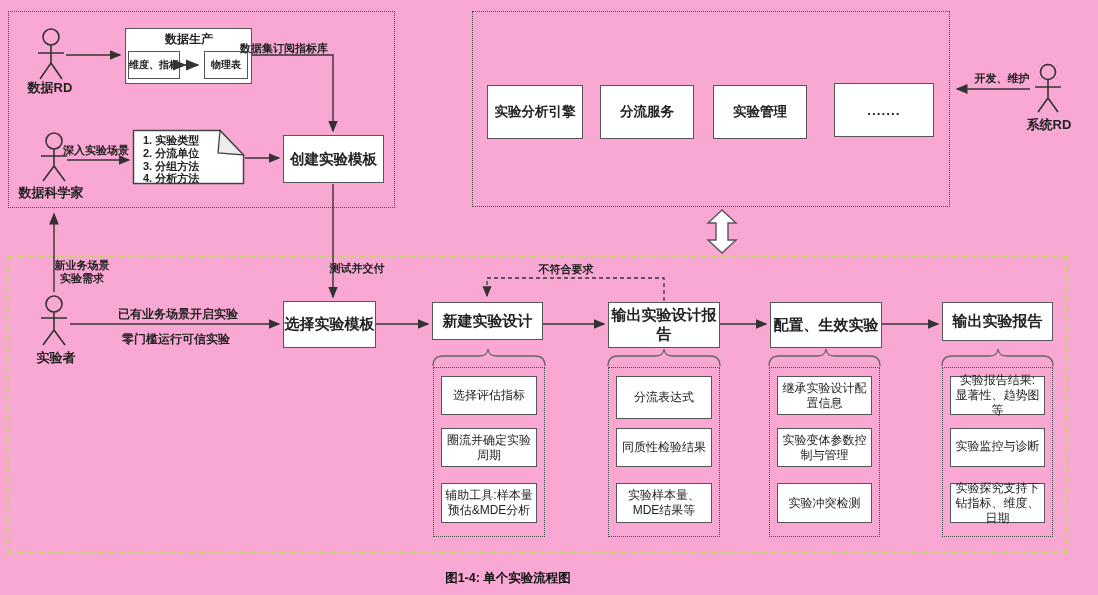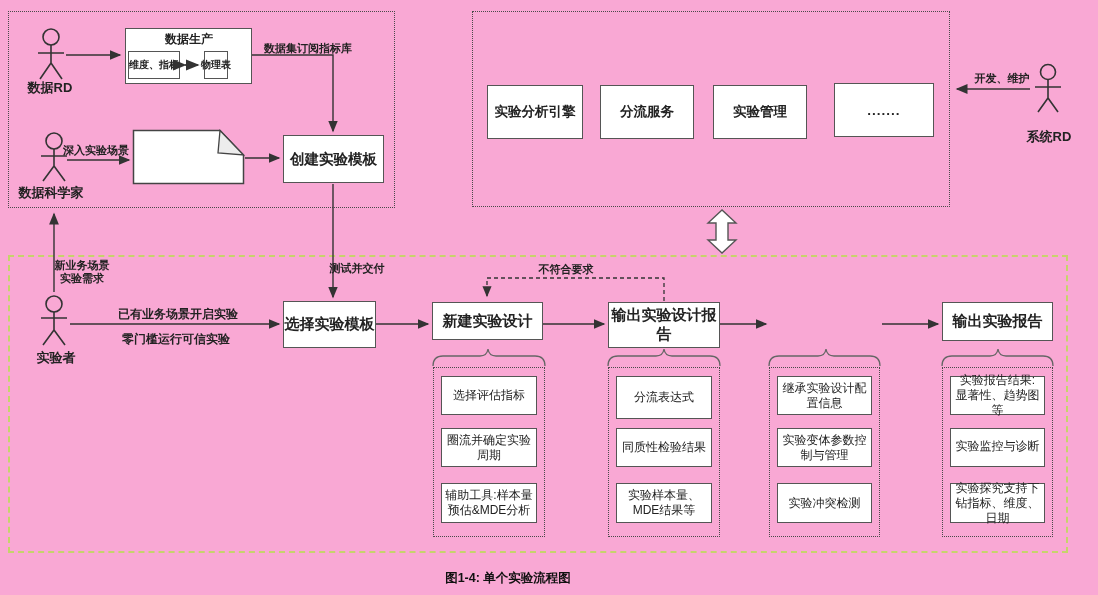--- a/index.html
+++ b/index.html
@@ -32,33 +32,40 @@
 
 <div class="canvas">
 
   <div class="abs group-dotted" style="left:8px;top:11px;width:387px;height:197px;"></div>
   <div class="abs group-dotted" style="left:472px;top:11px;width:478px;height:196px;"></div>
   <div class="abs group-green" style="left:8px;top:255px;width:1060px;height:298px;"></div>
 
   <div class="abs node" style="left:125px;top:28px;width:127px;height:56px;"></div>
   <div class="lbl s12" style="left:189px;top:31px;">数据生产</div>
   <div class="abs node inner" style="left:128px;top:51px;width:52px;height:28px;">维度、指标</div>
-  <div class="abs node inner" style="left:204px;top:51px;width:24px;height:28px;">物理表</div>
+  <div class="abs node inner" style="left:204px;top:51px;width:44px;height:28px;">物理表</div>
 
+  <div class="note-text" style="left:143px;top:134px;">
+    <div>1. 实验类型</div>
+    <div>2. 分流单位</div>
+    <div>3. 分组方法</div>
+    <div>4. 分析方法</div>
+  </div>
 
   <div class="abs node" style="left:283px;top:135px;width:101px;height:48px;font-size:14.5px;">创建实验模板</div>
 
   <div class="abs node module" style="left:487px;top:85px;width:96px;height:54px;">实验分析引擎</div>
   <div class="abs node module" style="left:600px;top:85px;width:94px;height:54px;">分流服务</div>
   <div class="abs node module" style="left:713px;top:85px;width:94px;height:54px;">实验管理</div>
   <div class="abs node module" style="left:834px;top:83px;width:100px;height:54px;letter-spacing:1px;">.......</div>
 
   <div class="abs node step" style="left:283px;top:301px;width:93px;height:47px;">选择实验模板</div>
   <div class="abs node step" style="left:432px;top:302px;width:111px;height:38px;">新建实验设计</div>
   <div class="abs node step" style="left:608px;top:302px;width:112px;height:46px;">输出实验设计报告</div>
+  <div class="abs node step" style="left:770px;top:302px;width:112px;height:46px;">配置、生效实验</div>
   <div class="abs node step" style="left:942px;top:302px;width:111px;height:39px;">输出实验报告</div>
 
   <div class="abs detail-container" style="left:433px;top:367px;width:112px;height:170px;"></div>
   <div class="abs node small" style="left:441px;top:376px;width:96px;height:39px;">选择评估指标</div>
   <div class="abs node small" style="left:441px;top:428px;width:96px;height:39px;">圈流并确定实验周期</div>
   <div class="abs node small" style="left:441px;top:483px;width:96px;height:40px;">辅助工具:样本量预估&amp;MDE分析</div>
 
   <div class="abs detail-container" style="left:608px;top:367px;width:112px;height:170px;"></div>
   <div class="abs node small" style="left:616px;top:376px;width:96px;height:43px;">分流表达式</div>
   <div class="abs node small" style="left:616px;top:428px;width:96px;height:39px;">同质性检验结果</div>
@@ -69,23 +76,23 @@
   <div class="abs node small" style="left:777px;top:428px;width:95px;height:39px;">实验变体参数控制与管理</div>
   <div class="abs node small" style="left:777px;top:483px;width:95px;height:40px;">实验冲突检测</div>
 
   <div class="abs detail-container" style="left:942px;top:367px;width:111px;height:170px;"></div>
   <div class="abs node small" style="left:950px;top:376px;width:95px;height:39px;">实验报告结果: 显著性、趋势图等</div>
   <div class="abs node small" style="left:950px;top:428px;width:95px;height:39px;font-family:Liberation Mono, monospace;">实验监控与诊断</div>
   <div class="abs node small" style="left:950px;top:483px;width:95px;height:40px;">实验探究支持下钻指标、维度、日期</div>
 
   <div class="lbl s13" style="left:50px;top:79px;">数据RD</div>
   <div class="lbl s13" style="left:51px;top:184px;">数据科学家</div>
-  <div class="lbl s11" style="left:308px;top:41px;">数据集订阅指标库</div>
+  <div class="lbl s11" style="left:284px;top:41px;">数据集订阅指标库</div>
   <div class="lbl s11" style="left:96px;top:143px;">深入实验场景</div>
-  <div class="lbl s13" style="left:1049px;top:128px;text-align:center;">系统RD</div>
+  <div class="lbl s13" style="left:1049px;top:116px;text-align:center;">系统RD</div>
   <div class="lbl s11" style="left:1002px;top:71px;">开发、维护</div>
   <div class="lbl s13" style="left:56px;top:349px;">实验者</div>
   <div class="lbl s11" style="left:82px;top:258px;">新业务场景</div>
   <div class="lbl s11" style="left:82px;top:271px;">实验需求</div>
   <div class="lbl s12" style="left:178px;top:306px;">已有业务场景开启实验</div>
   <div class="lbl s12" style="left:176px;top:331px;">零门槛运行可信实验</div>
   <div class="lbl s11" style="left:357px;top:261px;">测试并交付</div>
   <div class="lbl s11" style="left:566px;top:262px;">不符合要求</div>
   <div class="caption" style="left:508px;top:570px;">图1-4: 单个实验流程图</div>
 

